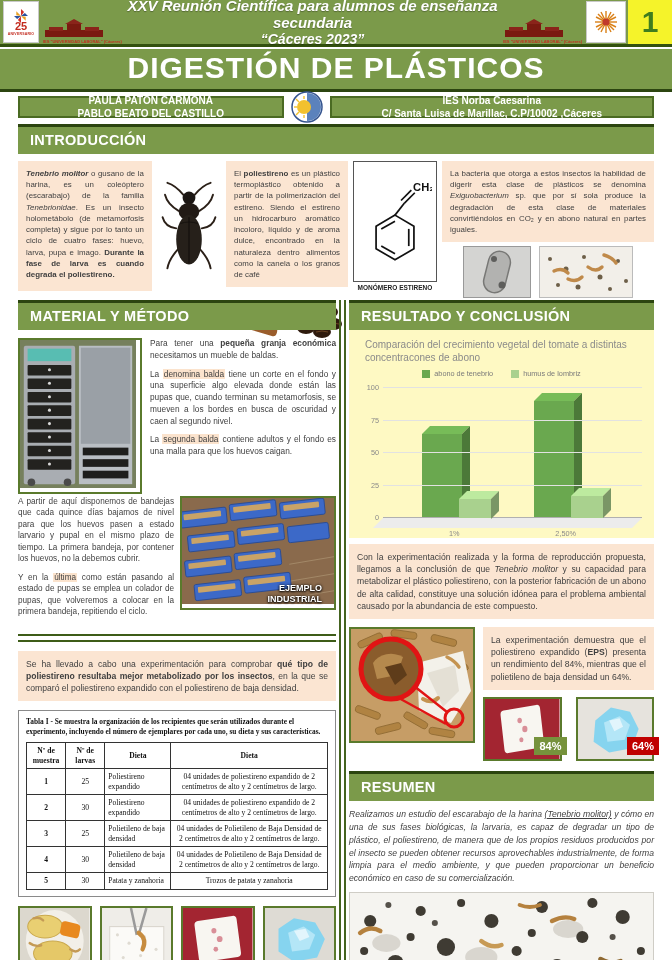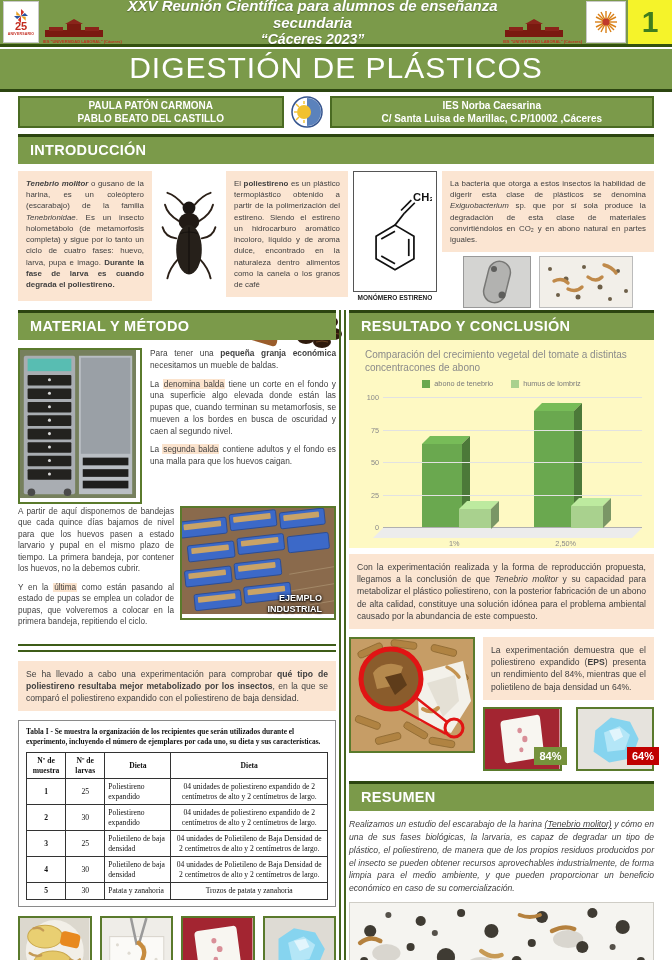--- a/index.html
+++ b/index.html
@@ -18,24 +18,24 @@
   .bcap{font-size:4px;color:#c03020;font-weight:bold;white-space:nowrap}
   .banner-titles{flex:1;text-align:center;color:#fff;font-weight:bold;font-style:italic;text-shadow:0 1px 1px rgba(0,0,0,.3)}
   .bt1{font-size:15px;line-height:1.15}
   .bt2{font-size:14px}
   .sunbox{width:38px;height:40px;margin-right:2px;}
   .pagebox{width:44px;height:44px;background:#f5f32a;display:flex;align-items:center;justify-content:center;
            font-size:30px;font-weight:bold;color:#3f7d1e;}
 
   
   .title-bar{background:#7b9a4a;border-bottom:3px solid #2c4510;text-align:center;margin-top:2px;padding:2px 0 4px;}
-  .title-bar h1{margin:0;color:#fff;font-size:30px;font-weight:normal;letter-spacing:1px;}
+  .title-bar h1{margin:0;color:#fff;font-size:30px;font-weight:bold;letter-spacing:1px;}
 
   
-  .authors-row{display:flex;margin:4px 18px 0;height:32px;}
+  .authors-row{display:flex;margin:4px 18px 0;height:22px;}
   .gbox{background:#7b9a4a;border:2px solid #4a6a22;color:#fff;font-weight:bold;font-size:10px;text-align:center;
         display:flex;flex-direction:column;justify-content:center;line-height:1.35;}
   .authors-box{flex:1.02}
   .inst-box{flex:1.25}
   .emblem{width:46px;display:flex;align-items:center;justify-content:center;}
 
   
   .shead{background:#7b9a4a;border-top:3px solid #2c4510;color:#fff;font-weight:bold;font-size:14.5px;
          padding:5px 12px 6px;letter-spacing:.3px;}
 

